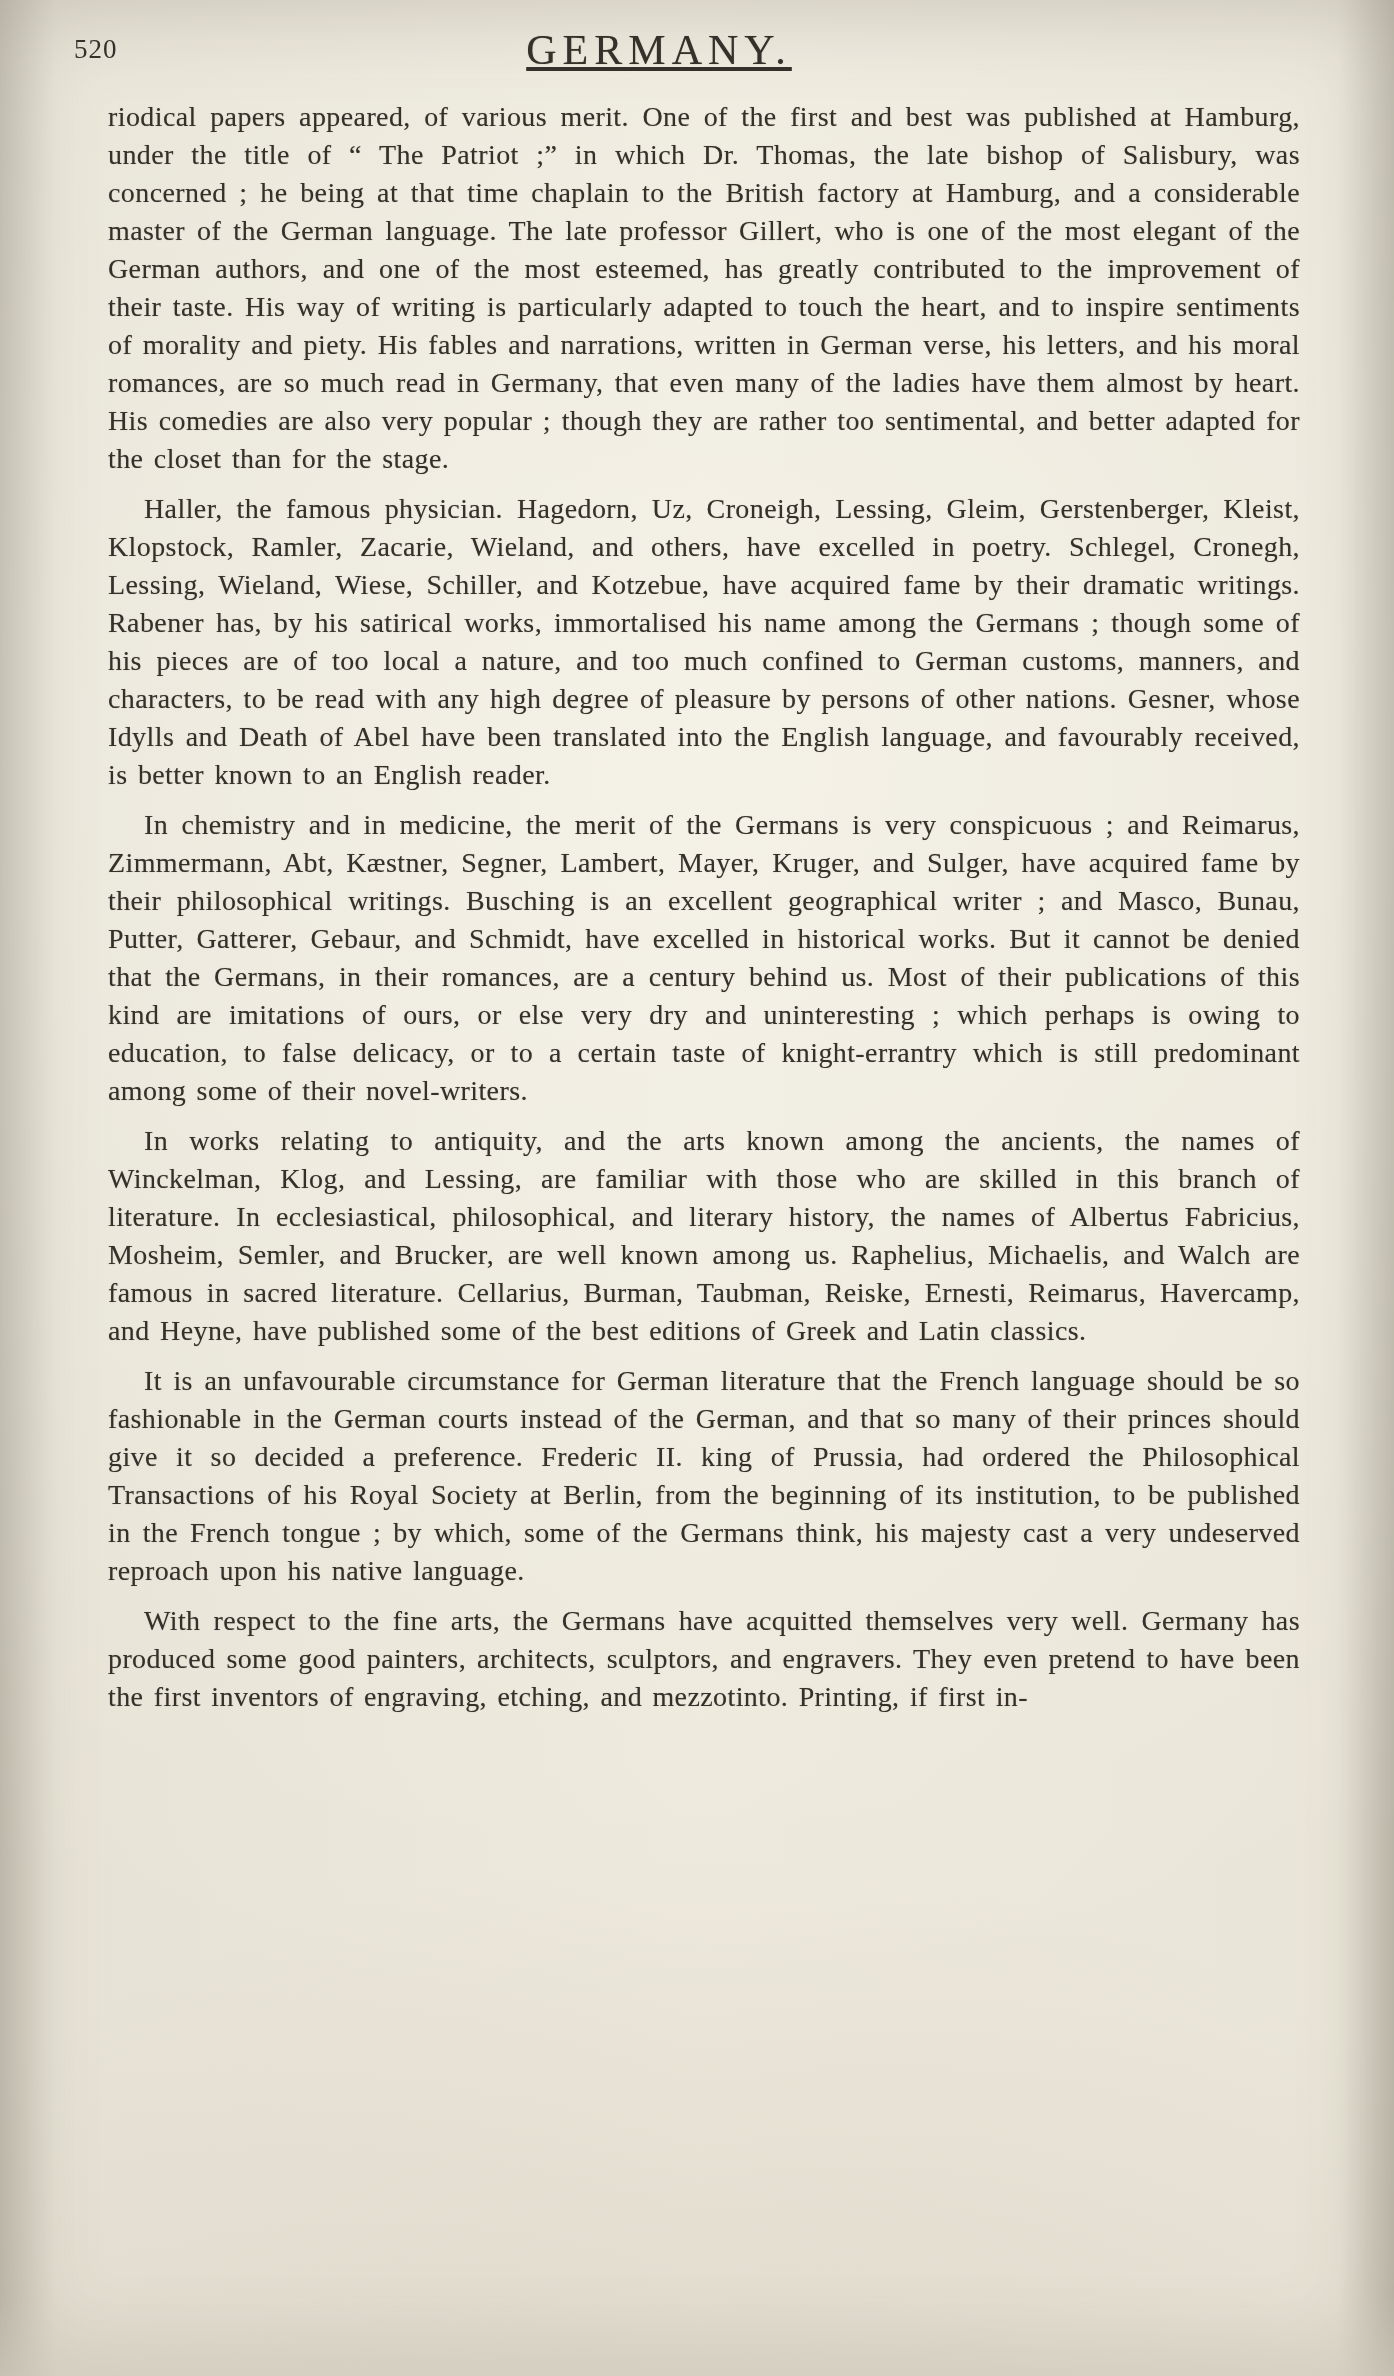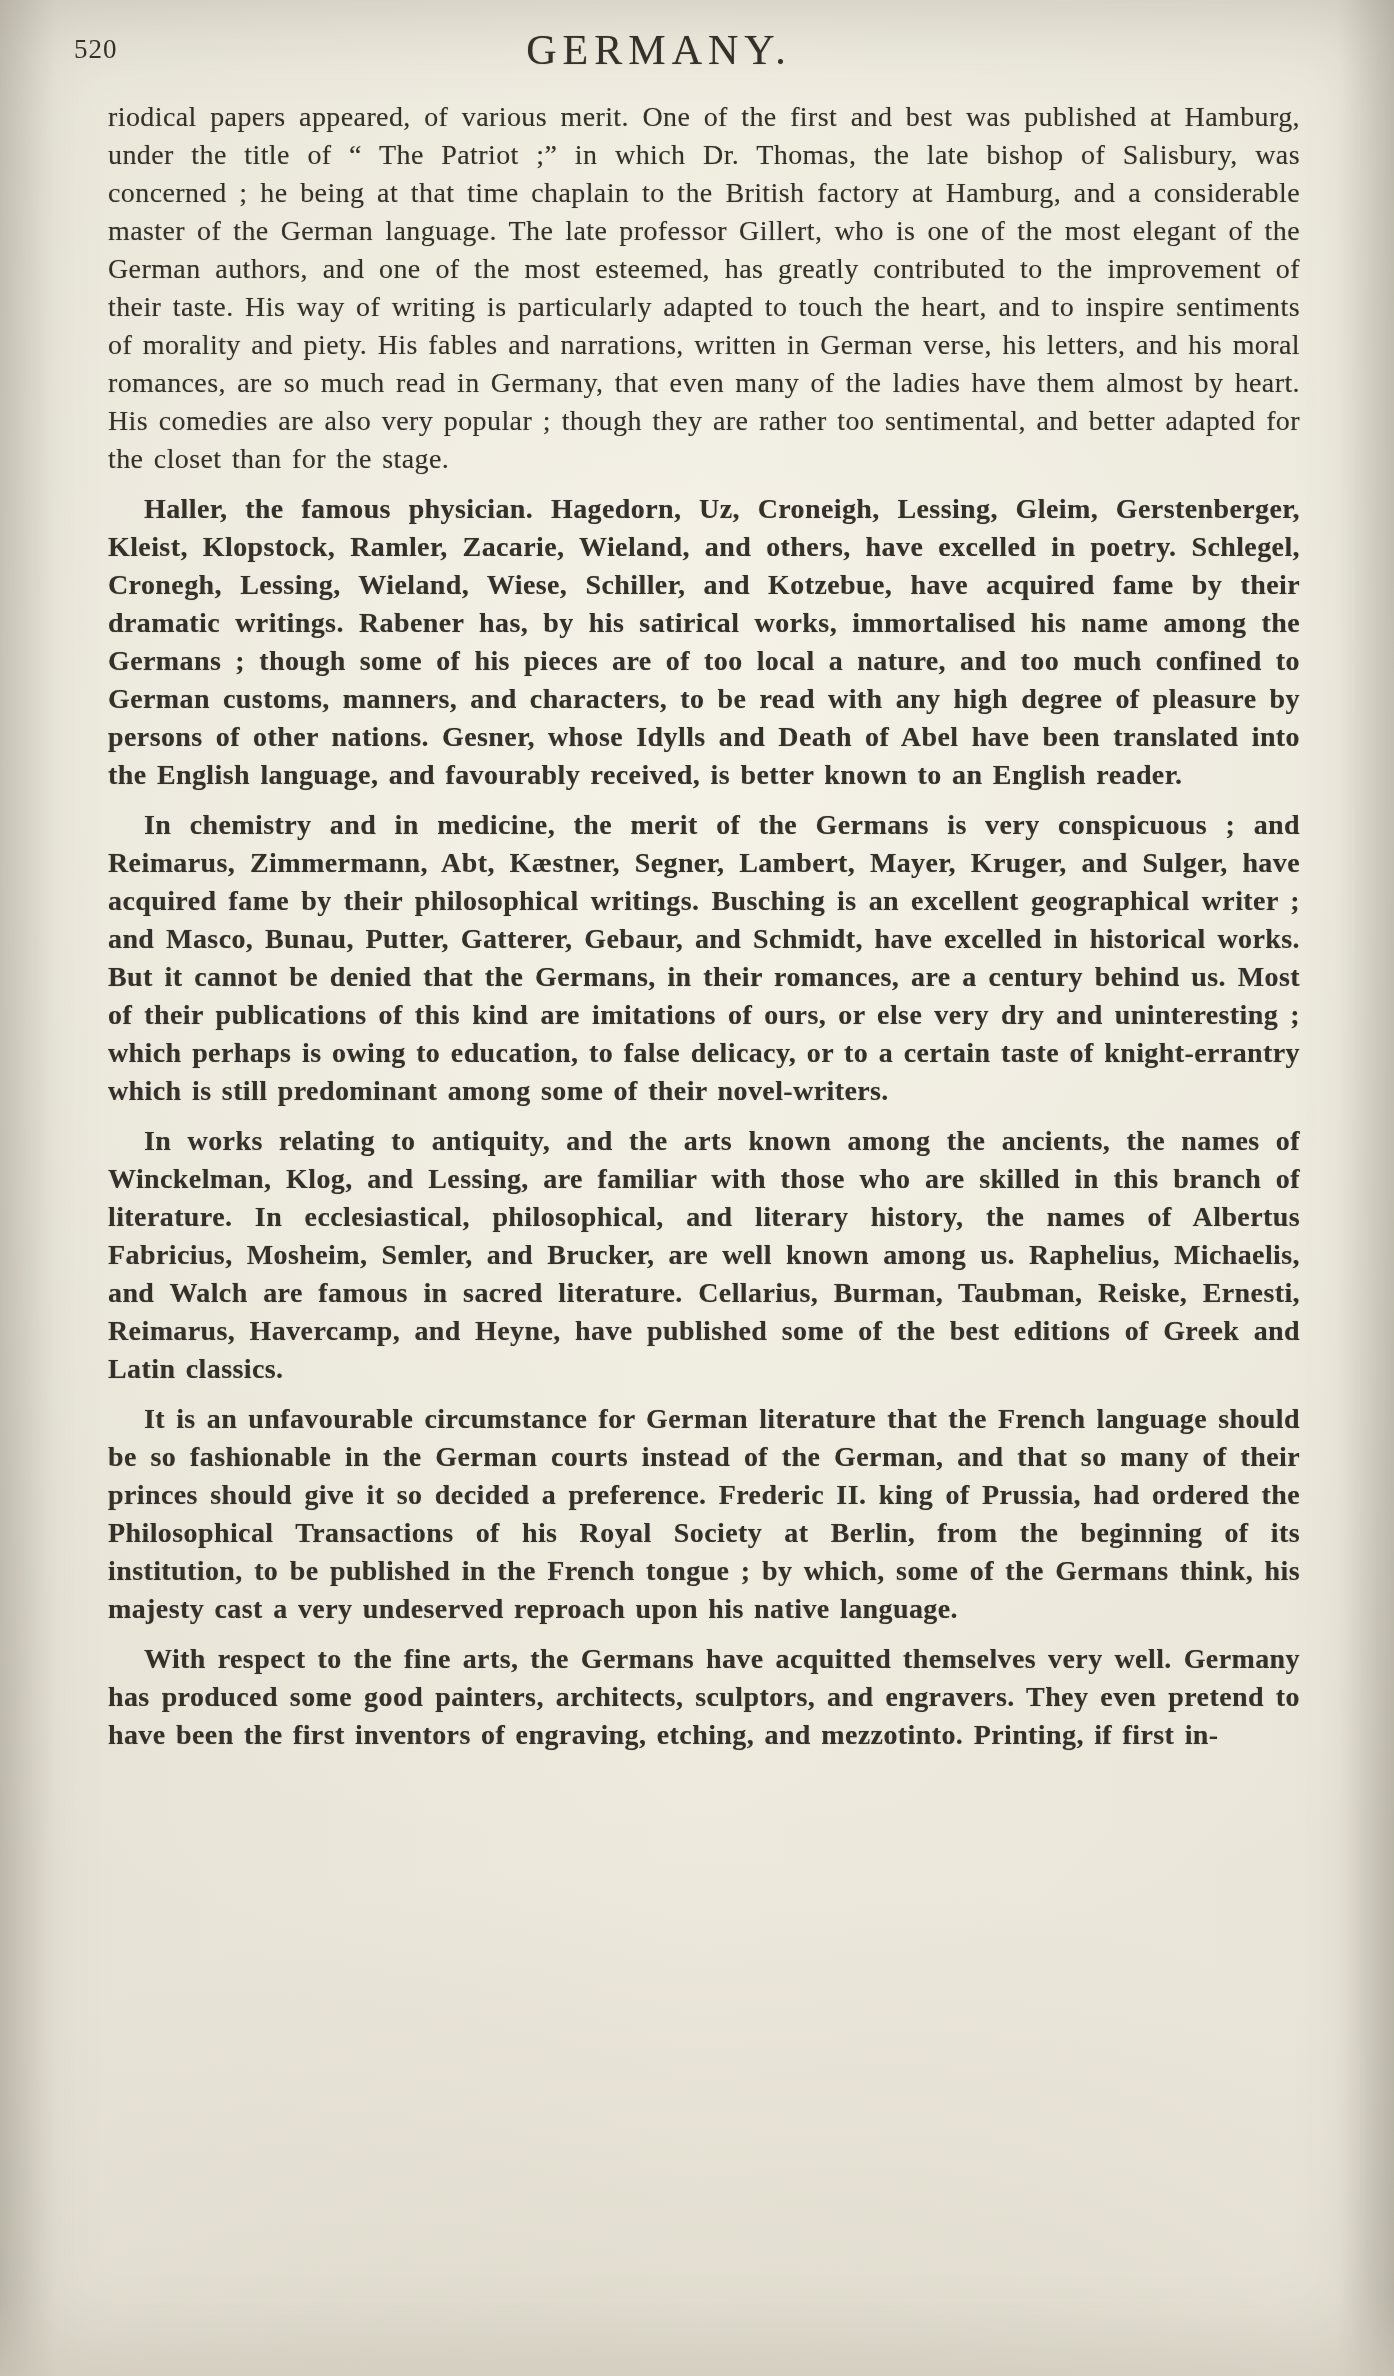--- a/index.html
+++ b/index.html
@@ -20,20 +20,21 @@
       linear-gradient(90deg, #ccc8bb 0%, #e6e2d5 4%, #ece8db 50%, #e9e5d8 96%, #c9c5b8 100%),
       #e9e5d8;
     box-shadow: inset 0 0 95px rgba(95,88,74,0.30);
   }
   .page-header {
     position: absolute;
     left: 96px;
     right: 82px;
     top: 26px;
     height: 48px;
+    text-decoration: underline;
   }
   .page-number {
     position: absolute;
     left: -22px;
     top: 8px;
     font-size: 27px;
     letter-spacing: 1px;
   }
   .running-title {
     display: block;
@@ -54,21 +55,20 @@
     margin: 12px;
     font-size: 28px;
     line-height: 38px;
     text-align: justify;
     letter-spacing: 0.4px;
     word-spacing: 3px;
     text-shadow: 0 0 1px rgba(60,54,45,0.35);
   }
   .para.indent {
     text-indent: 36px;
-    font-weight: bold;
   }
   .bottom-fade {
     position: absolute;
     left: 0;
     right: 0;
     bottom: 0;
     height: 80px;
     background: linear-gradient(rgba(233,229,216,0), rgba(222,217,202,0.45));
     pointer-events: none;
   }

